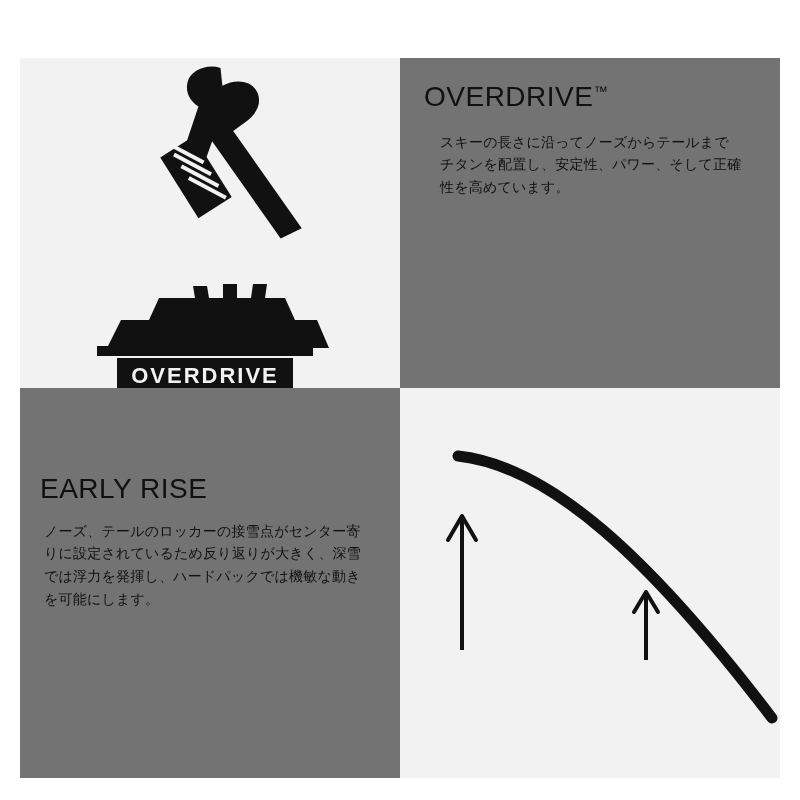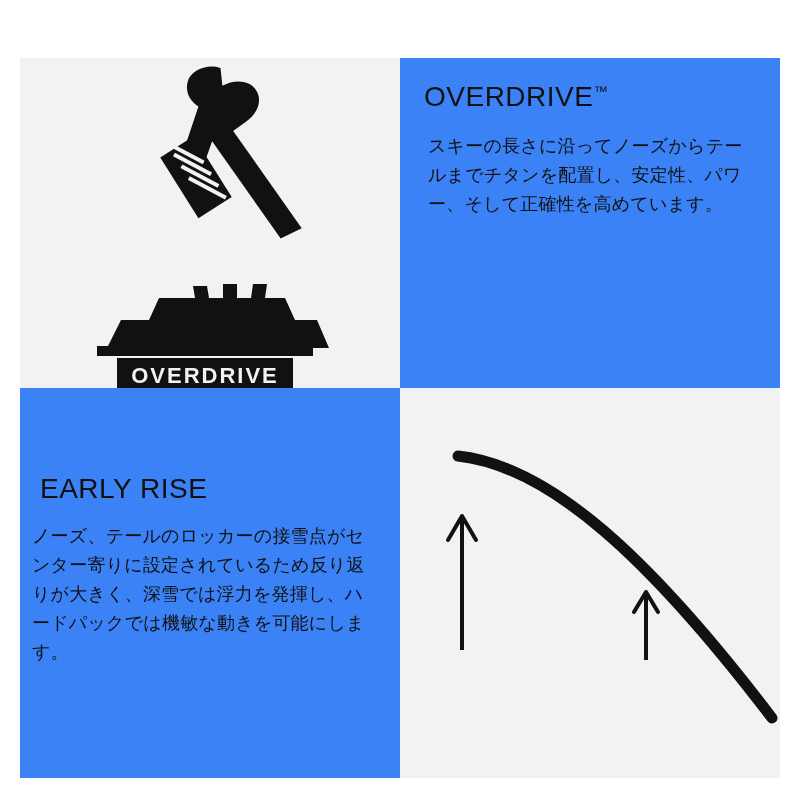--- a/index.html
+++ b/index.html
@@ -31,43 +31,43 @@
     grid-template-rows: 330px 390px;
   }
   .cell {
     position: relative;
     overflow: hidden;
   }
   .cell-img {
     background: #f2f2f2;
   }
   .cell-text {
-    background: #3b82f6;
+    background: #737373;
     padding: 18px 22px 0 22px;
     box-sizing: border-box;
   }
   .heading {
     font-size: 28px;
     font-weight: 400;
     letter-spacing: 0.5px;
     color: #101010;
     margin: 0 0 16px 0;
     line-height: 1.1;
     font-family: "Liberation Sans", "DejaVu Sans", sans-serif;
   }
   .heading .tm {
     font-size: 14px;
     vertical-align: super;
     letter-spacing: 0;
   }
   .body-text {
-    font-size: 18px;
+    font-size: 14px;
     line-height: 1.62;
     color: #111111;
-    margin: 4px;
+    margin: 16px;
     letter-spacing: 0.2px;
     font-family: "DejaVu Sans", "Liberation Sans", sans-serif;
   }
 
   
   .od-wrap {
     position: absolute;
     inset: 0;
   }
   .od-svg {
@@ -90,20 +90,21 @@
   .bl-text {
     padding-top: 86px;
     padding-left: 8px;
   }
   .bl-text .heading {
     margin-bottom: 16px;
     padding-left: 12px;
   }
   .bl-text .body-text {
     padding-left: 0px;
+    font-family: Liberation Serif, serif;
   }
 
   
   .er-wrap {
     position: absolute;
     inset: 0;
   }
   .er-svg {
     position: absolute;
     left: 0;

